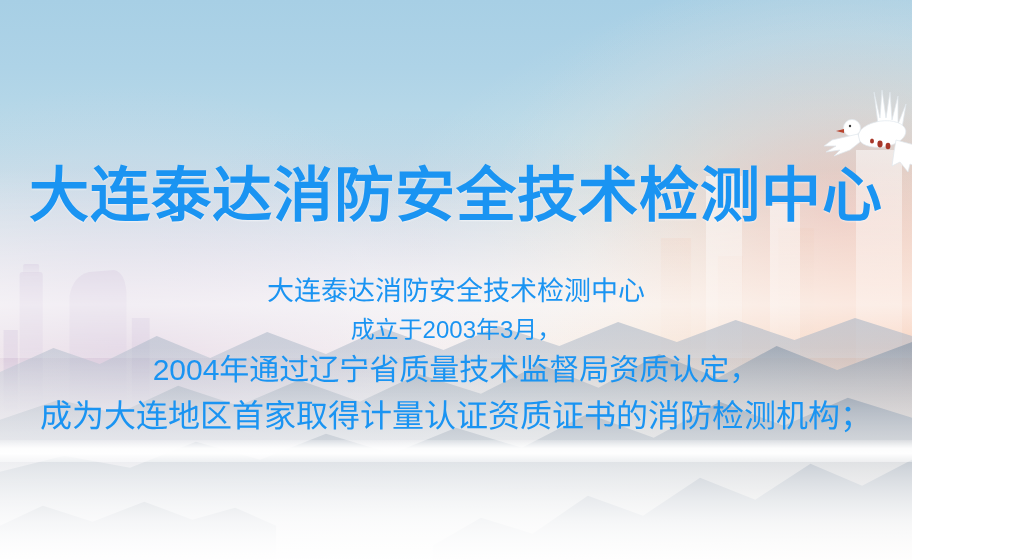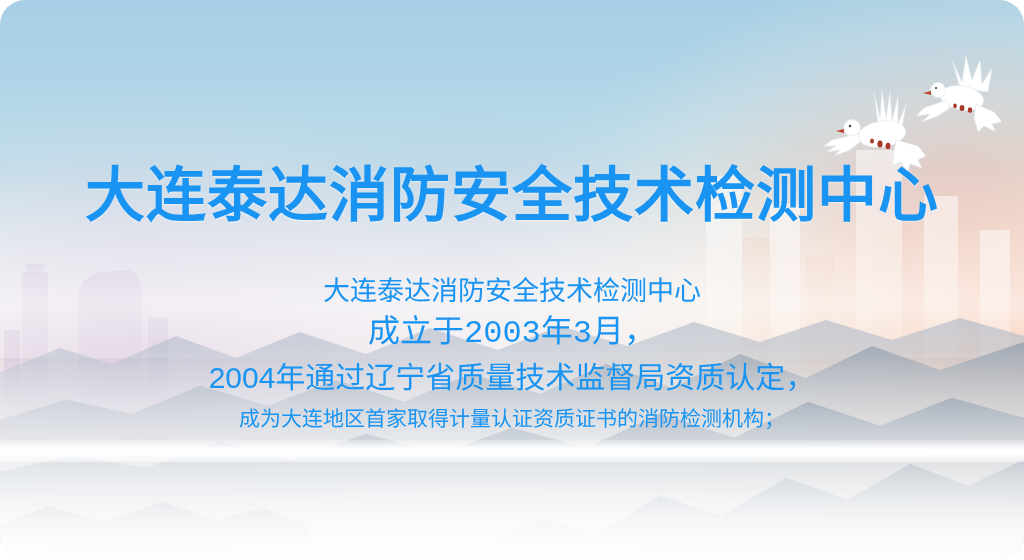--- a/index.html
+++ b/index.html
@@ -6,24 +6,23 @@
   * { margin:0; padding:0; box-sizing:border-box; }
   html, body {
     width:1024px; height:560px;
     overflow:hidden;
     background:#ffffff;
     font-family:"Liberation Sans","DejaVu Sans",sans-serif;
   }
 
   .banner {
     position:relative;
-    width:1024px; height:560px;
+    width:912px; height:560px;
     overflow:hidden;
     background:#dfeaf2;
-    border-radius:25px;
   }
 
   
   .sky {
     position:absolute; inset:0;
     background:
       linear-gradient(180deg,
         #a7cfe5 0%,
         #aed3e7 12%,
         #bcdbe9 26%,
@@ -148,23 +147,23 @@
 
   .body-block {
     position:absolute;
     top:278px; left:0; right:0;
     text-align:center;
     color:#1a94f2;
     line-height:1.0;
   }
   .body-line { white-space:nowrap; font-weight:400; }
   .body-line.l1 { font-size:27px; margin-bottom:13px; }
-  .body-line.l2 { font-size:32px; margin-bottom:13px;font-family:Liberation Mono, monospace; }
+  .body-line.l2 { font-size:24px; margin-bottom:13px; }
   .body-line.l3 { font-size:30px; margin-bottom:15px; }
-  .body-line.l4 { font-size:21px; }
+  .body-line.l4 { font-size:32px; }
 </style>
 </head>
 <body>
 
 <div class="banner">
 
   <div class="sky"></div>
   <div class="warm-glow"></div>
   <div class="warm-glow2"></div>
   <div class="mauve"></div>

